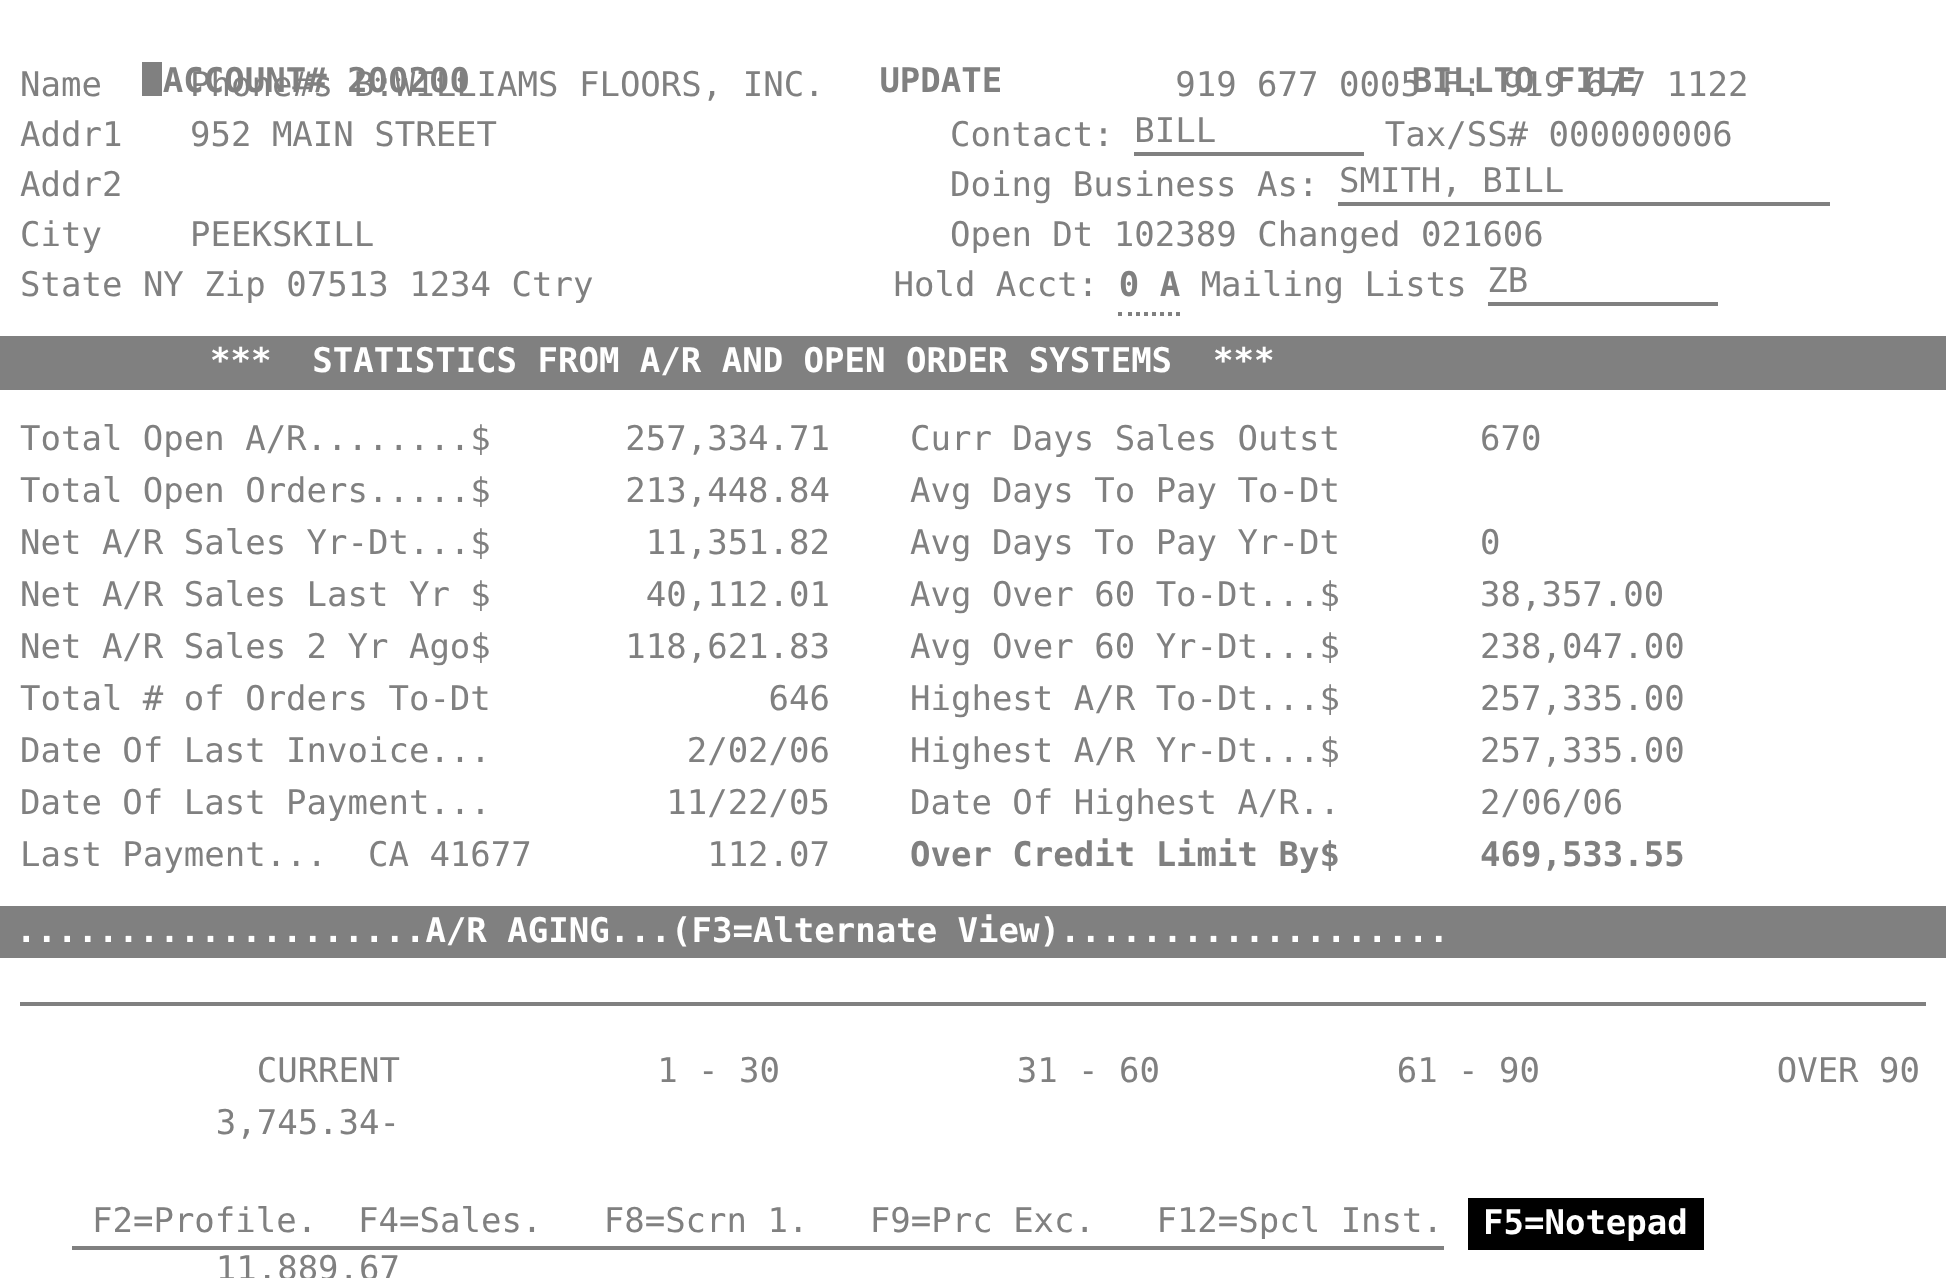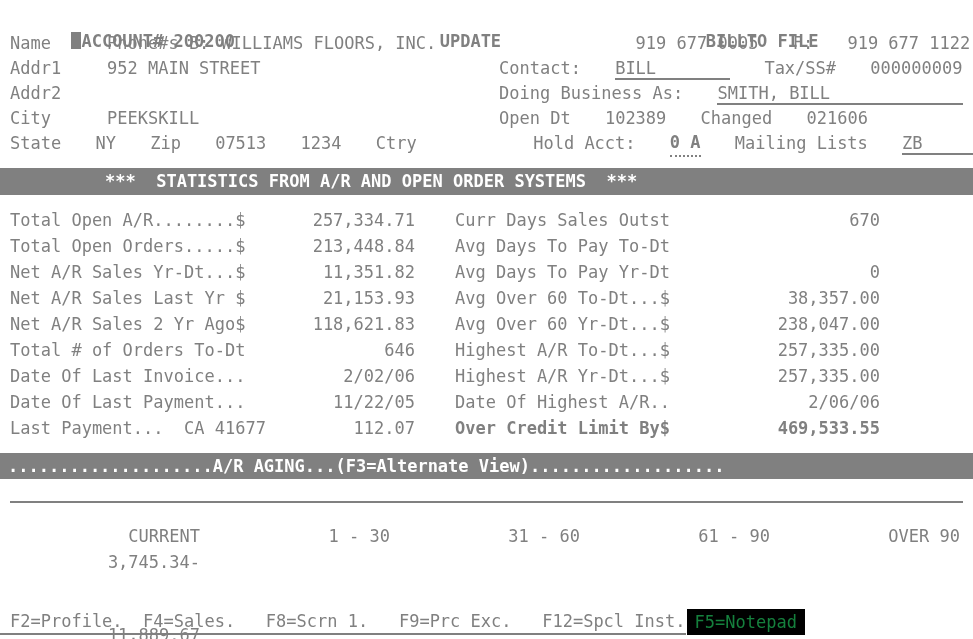--- a/index.html
+++ b/index.html
@@ -16,25 +16,24 @@
     overflow: hidden;
   }
   .screen {
     position: relative;
     width: 973px;
     height: 639px;
     padding: 0;
   }
   .row {
     display: flex;
-    align-items: center;
+    align-items: flex-start;
     white-space: pre;
     line-height: 25px;
     height: 25px;
-    gap: 12px;
   }
   .hdr-row {
     position: relative;
     line-height: 25px;
     height: 27px;
     white-space: pre;
   }
   .bold {
     font-weight: bold;
     color: #808080;
@@ -78,21 +77,21 @@
   }
   .stat-row {
     display: flex;
     white-space: pre;
     line-height: 26px;
     height: 26px;
   }
   .s-label { width: 265px; display: inline-block; }
   .s-val { width: 140px; display: inline-block; text-align: right; }
   .s-label2 { width: 285px; display: inline-block; padding-left: 40px;}
-  .s-val2 { width: 140px; display: inline-block; text-align: right; }
+  .s-val2 { width: 140px; display: inline-block; text-align: left; }
   .aging-hdr {
     display: flex;
     white-space: pre;
     line-height: 24px;
     height: 24px;
     padding-left: 10px;
     border-bottom: 2px solid #808080;
     box-sizing: border-box;
     width: 953px;
     margin-left: 10px;
@@ -104,40 +103,41 @@
     line-height: 28px;
     height: 28px;
     margin-left: 10px;
     width: 953px;
     flex-direction: column;
   }
   .ag-c { width: 190px; display: inline-block; text-align: right; margin-top: 45px; }
   .footer {
     position: absolute;
     left: 0;
-    bottom: 4px;
+    bottom: 14px;
     width: 788px;
     display: flex;
     align-items: center;
     white-space: pre;
+    padding-left: 36px;
   }
   .footer-keys {
     padding-left: 10px;
     border-bottom: 2px solid #808080;
     line-height: 24px;
     width: 790px;
     box-sizing: border-box;
   }
   .notepad {
     background: #000000;
-    color: #15803d;
-    font-weight: normal;
+    color: #ffffff;
+    font-weight: bold;
     padding: 2px 8px 2px 8px;
     line-height: 22px;
-    margin-left: 1px;
+    margin-left: 12px;
   }
   .spacer-sm { height: 12px; }
   .dotted-cursor {
     border-bottom: 2px dotted #808080;
     display: inline-block;
     font-weight: bold;
   }
 </style>
 </head>
 <body>
@@ -147,21 +147,21 @@
   <div class="top-block">
     <div class="hdr-row">
       <span class="cursor-block"></span><span class="bold">ACCOUNT#</span><span class="bold"> </span><span class="bold">200200</span><span>                    </span><span class="bold">UPDATE</span><span>                    </span><span class="bold">BILLTO FILE</span>
     </div>
 
     <div class="row">
       <span style="display:inline-block;width:85px">Name</span><span>Phone#s B:</span><span style="display:inline-block;width:380px">WILLIAMS FLOORS, INC.</span><span> </span><span>919 677 0005</span><span> </span><span>F:</span><span> </span><span>919 677 1122</span>
     </div>
 
     <div class="row">
-      <span style="display:inline-block;width:85px">Addr1</span><span style="display:inline-block;width:380px">952 MAIN STREET</span><span>Contact:</span><span> </span><span class="ul" style="width:115px">BILL</span><span> </span><span>Tax/SS#</span><span> </span><span>000000009</span>
+      <span style="display:inline-block;width:85px">Addr1</span><span style="display:inline-block;width:380px">952 MAIN STREET</span><span>Contact:</span><span> </span><span class="ul" style="width:115px">BILL</span><span> </span><span>Tax/SS#</span><span> </span><span>000000006</span>
     </div>
 
     <div class="row">
       <span style="display:inline-block;width:85px">Addr2</span><span style="display:inline-block;width:380px"></span><span>Doing Business As:</span><span> </span><span class="ul" style="width:246px">SMITH, BILL</span>
     </div>
 
     <div class="row">
       <span style="display:inline-block;width:85px">City</span><span style="display:inline-block;width:380px">PEEKSKILL</span><span>Open Dt</span><span> </span><span>102389</span><span> </span><span>Changed</span><span> </span><span>021606</span>
     </div>
 
@@ -180,21 +180,21 @@
     <div class="stat-row">
       <span class="s-label">Total Open A/R........$</span><span class="s-val">257,334.71</span><span class="s-label2">Curr Days Sales Outst</span><span class="s-val2">670</span>
     </div>
     <div class="stat-row">
       <span class="s-label">Total Open Orders.....$</span><span class="s-val">213,448.84</span><span class="s-label2">Avg Days To Pay To-Dt</span>
     </div>
     <div class="stat-row">
       <span class="s-label">Net A/R Sales Yr-Dt...$</span><span class="s-val">11,351.82</span><span class="s-label2">Avg Days To Pay Yr-Dt</span><span class="s-val2">0</span>
     </div>
     <div class="stat-row">
-      <span class="s-label">Net A/R Sales Last Yr $</span><span class="s-val">21,153.93</span><span class="s-label2">Avg Over 60 To-Dt...$</span><span class="s-val2">38,357.00</span>
+      <span class="s-label">Net A/R Sales Last Yr $</span><span class="s-val">40,112.01</span><span class="s-label2">Avg Over 60 To-Dt...$</span><span class="s-val2">38,357.00</span>
     </div>
     <div class="stat-row">
       <span class="s-label">Net A/R Sales 2 Yr Ago$</span><span class="s-val">118,621.83</span><span class="s-label2">Avg Over 60 Yr-Dt...$</span><span class="s-val2">238,047.00</span>
     </div>
     <div class="stat-row">
       <span class="s-label">Total # of Orders To-Dt</span><span class="s-val">646</span><span class="s-label2">Highest A/R To-Dt...$</span><span class="s-val2">257,335.00</span>
     </div>
     <div class="stat-row">
       <span class="s-label">Date Of Last Invoice...</span><span class="s-val">2/02/06</span><span class="s-label2">Highest A/R Yr-Dt...$</span><span class="s-val2">257,335.00</span>
     </div>

